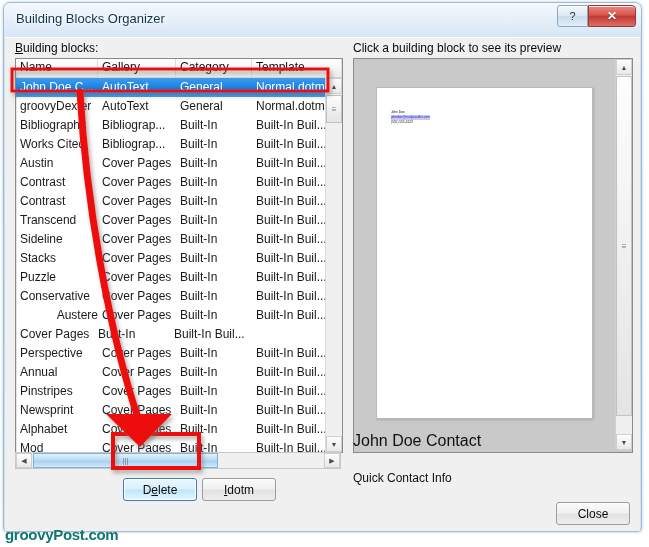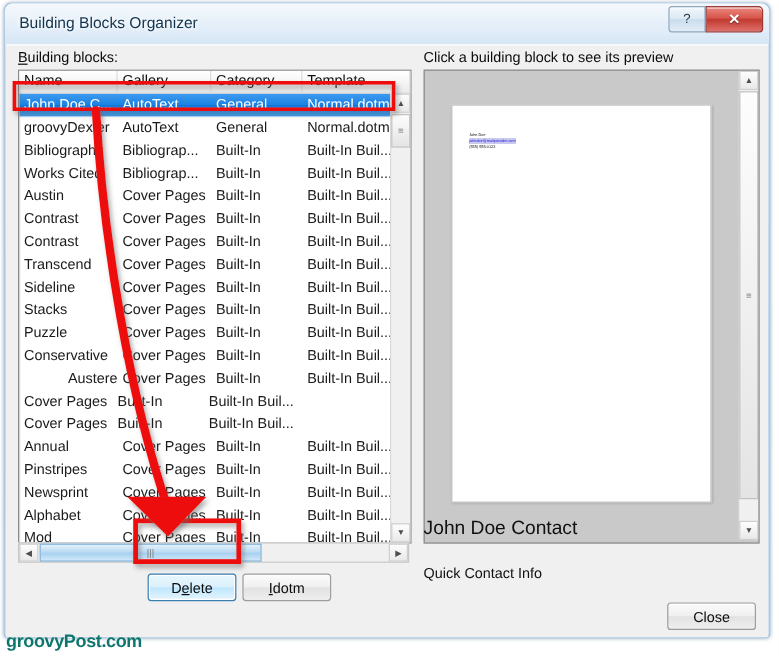--- a/index.html
+++ b/index.html
@@ -305,20 +305,21 @@
               <div class="cell" style="width: 78px;">Cover Pages</div>
               <div class="cell" style="width: 76px;">Built-In</div>
               <div class="cell" style="width: 90px;">Built-In Buil...</div>
             </div>
             <div class="row">
               <div class="cell" style="width: 78px;">Cover Pages</div>
               <div class="cell" style="width: 76px;">Built-In</div>
               <div class="cell" style="width: 90px;">Built-In Buil...</div>
             </div>
             <div class="row">
+              <div class="cell" style="width: 82px;">Perspective</div>
               <div class="cell" style="width: 78px;">Cover Pages</div>
               <div class="cell" style="width: 76px;">Built-In</div>
               <div class="cell" style="width: 90px;">Built-In Buil...</div>
             </div>
             <div class="row">
               <div class="cell" style="width: 82px;">Annual</div>
               <div class="cell" style="width: 78px;">Cover Pages</div>
               <div class="cell" style="width: 76px;">Built-In</div>
               <div class="cell" style="width: 90px;">Built-In Buil...</div>
             </div>

